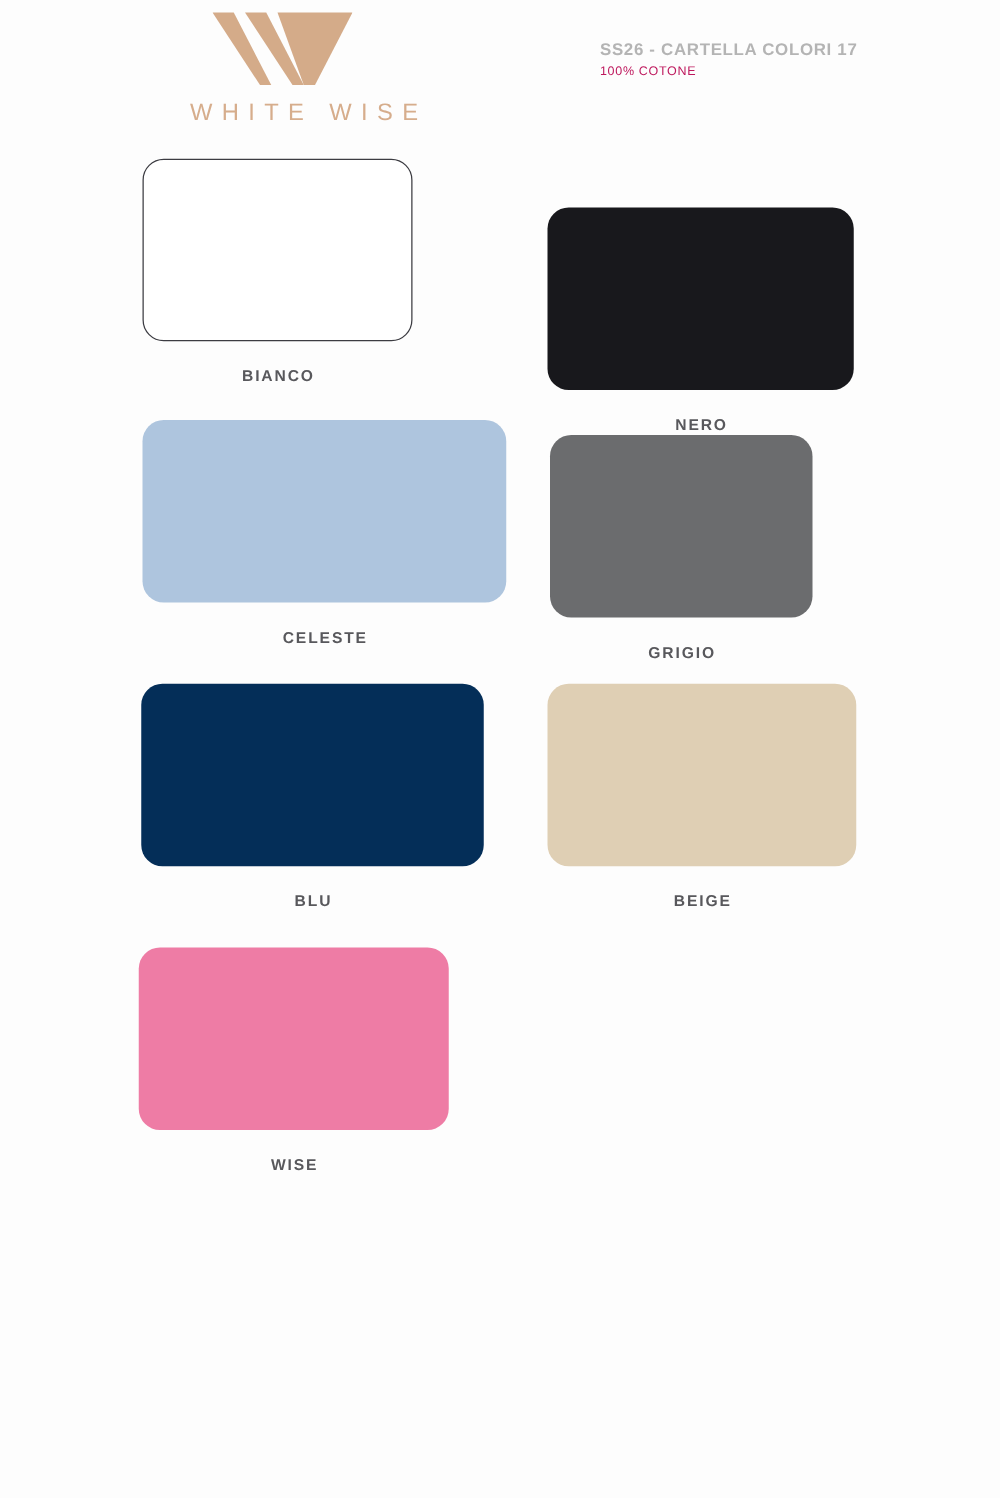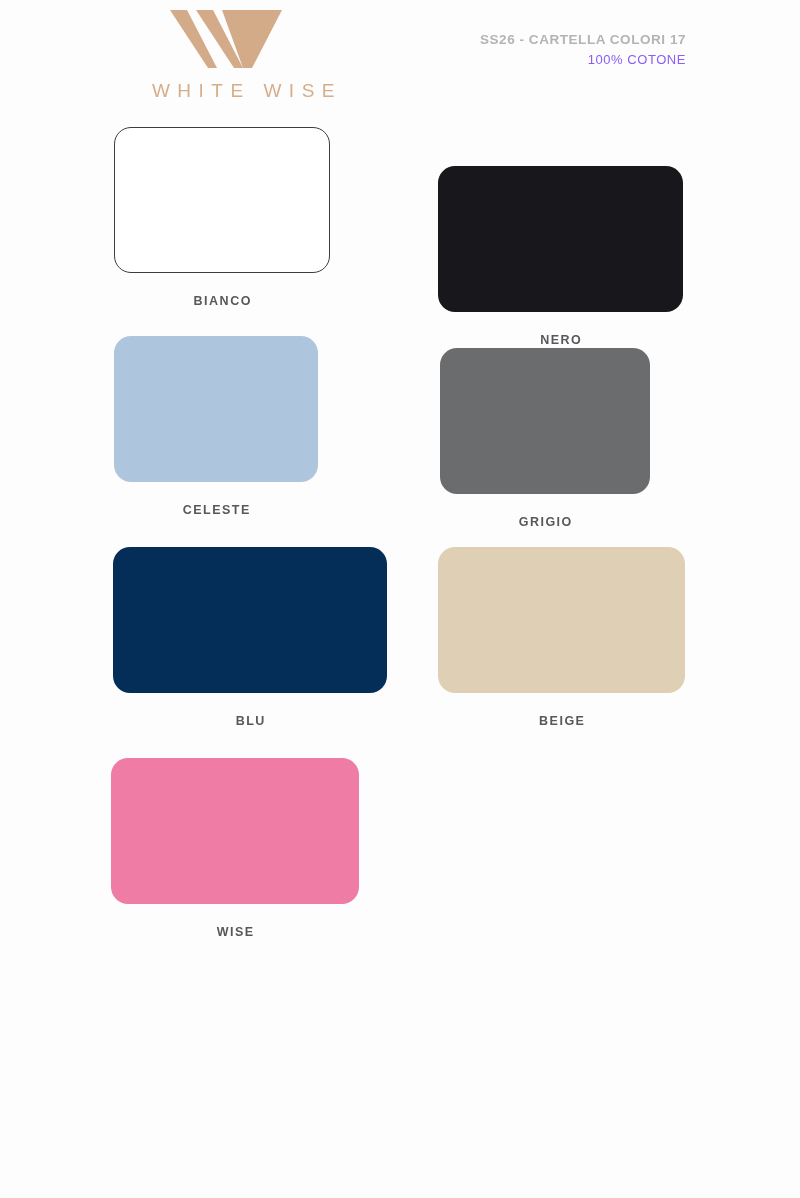--- a/index.html
+++ b/index.html
@@ -48,37 +48,36 @@
     text-indent: 7.5px;
     color: #d6ad8c;
     font-weight: 400;
     white-space: nowrap;
   }
 
   .header-meta {
     position: absolute;
     right: 114px;
     top: 31px;
-    text-align: right;
     line-height: 1.34;
   }
 
   .meta-line1 {
     font-size: 13.5px;
     font-weight: bold;
     letter-spacing: 0.55px;
     color: #b4b4b4;
     white-space: nowrap;
   }
 
   .meta-line2 {
-    font-size: 13px;
+    font-size: 10px;
     font-weight: 400;
     letter-spacing: 0.55px;
-    color: #8b5cf6;
+    color: #be185d;
     white-space: nowrap;
     margin-top: 2px;
   }
 
   
   .swatch-grid {
     position: absolute;
     top: 0;
     left: 0;
     width: 800px;
@@ -136,21 +135,21 @@
 
 <div class="swatch-grid">
     <div class="swatch-cell" style="left: 114px; top: 127px; width: 216px;">
       <div class="swatch-chip outlined" style="background: rgb(255, 255, 255);"></div>
       <div class="swatch-label">BIANCO</div>
     </div>
     <div class="swatch-cell" style="left: 438px; top: 127px; width: 245px; margin-top: 39px;">
       <div class="swatch-chip" style="background: rgb(24, 24, 28);"></div>
       <div class="swatch-label">NERO</div>
     </div>
-    <div class="swatch-cell" style="left: 114px; top: 336px; width: 204px;">
+    <div class="swatch-cell" style="left: 114px; top: 336px; width: 291px;">
       <div class="swatch-chip" style="background: rgb(174, 197, 222);"></div>
       <div class="swatch-label">CELESTE</div>
     </div>
     <div class="swatch-cell" style="left: 440px; top: 348px; width: 210px;">
       <div class="swatch-chip" style="background: rgb(107, 108, 110);"></div>
       <div class="swatch-label">GRIGIO</div>
     </div>
     <div class="swatch-cell" style="left: 113px; top: 547px; width: 274px;">
       <div class="swatch-chip" style="background: rgb(4, 46, 88);"></div>
       <div class="swatch-label">BLU</div>

